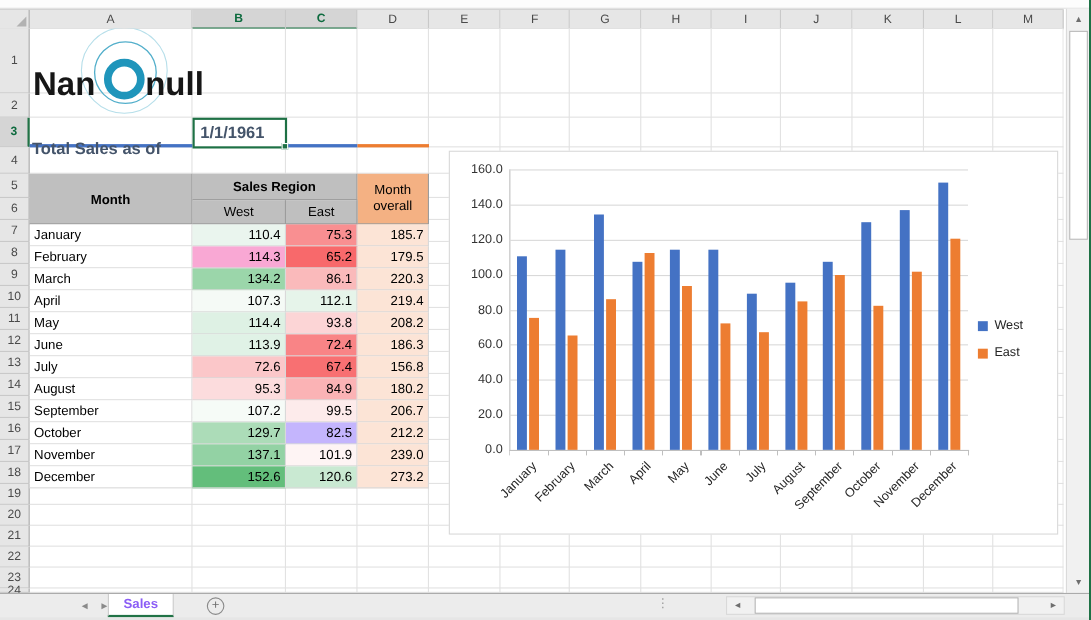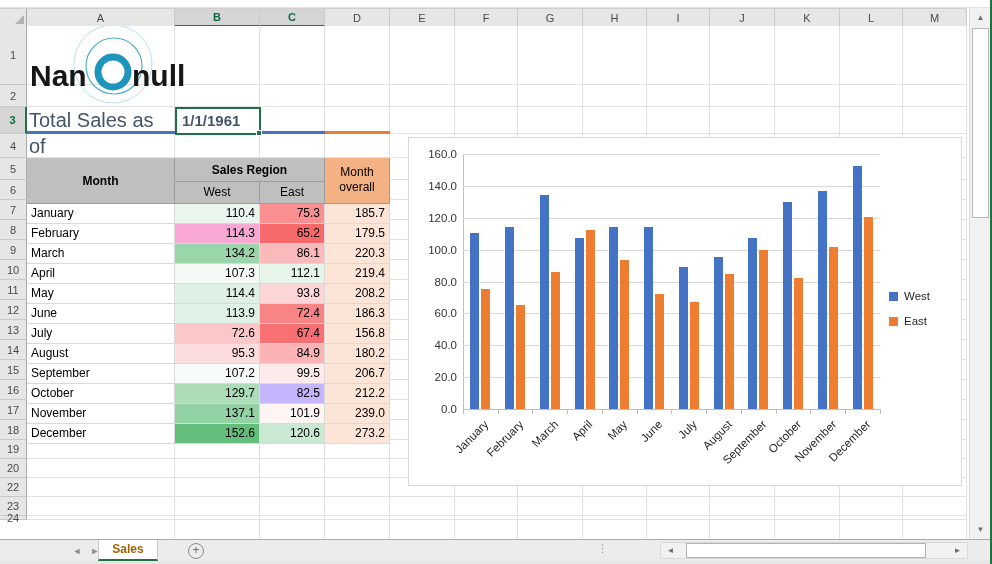--- a/index.html
+++ b/index.html
@@ -27,22 +27,22 @@
   .rowhead.sel{background:#D5D5D5;color:#0E6B3F;border-right:2px solid #217346;font-weight:bold;}
   .rowbody{flex:1;border-bottom:1px solid #E2E2E2;}
   .vline{position:absolute;top:0;width:1px;background:#E2E2E2;}
 
   
   #logo{position:absolute;left:28px;top:26px;z-index:3;}
 
   
   .title-underline-blue{position:absolute;left:27px;top:131px;width:298px;height:3px;background:#4472C4;z-index:2;}
   .title-underline-orange{position:absolute;left:325px;top:131px;width:65px;height:3px;background:#ED7D31;z-index:2;}
-  .title-label{position:absolute;left:29px;top:107px;width:146px;height:24px;line-height:26px;
-               font-size:20px;font-weight:normal;color:#44546A;z-index:3;}
+  .title-label{position:absolute;left:29px;top:123px;width:146px;height:24px;line-height:26px;
+               font-size:15px;font-weight:bold;color:#44546A;z-index:3;}
   .date-cell{position:absolute;left:175px;top:107px;width:86px;height:28px;border:2px solid #1E7145;background:#fff;
              font-size:15px;font-weight:bold;color:#44546A;line-height:24px;padding-left:5px;z-index:4;}
   .fill-handle{position:absolute;left:256px;top:130px;width:6px;height:6px;background:#1E7145;border:1px solid #fff;z-index:5;}
 
   
   #table{position:absolute;left:27px;top:134px;width:363px;z-index:2;margin-top:24px;}
   .trow{display:flex;}
   .tc{border-right:1px solid #D9D9D9;border-bottom:1px solid #D9D9D9;height:20px;line-height:19px;padding:0 4px;overflow:hidden;}
   .c-month{width:148px;background:#fff;}
   .c-west{width:85px;text-align:right;}
@@ -80,21 +80,21 @@
   
   #vscroll{position:absolute;left:969px;top:8px;width:21px;height:531px;background:#F1F1F1;border-left:1px solid #DADADA;z-index:6;}
   .sbtn{position:absolute;left:1px;width:19px;height:18px;display:flex;align-items:center;justify-content:center;
         color:#6E6E6E;font-size:8px;background:#F1F1F1;}
   #vthumb{position:absolute;left:2px;top:20px;width:17px;height:190px;background:#fff;border:1px solid #B9B9B9;}
 
   
   #tabbar{position:absolute;left:0;top:539px;width:992px;height:22px;background:#ECECEC;border-top:1px solid #ABABAB;z-index:7;}
   .navarrow{position:absolute;top:0;height:22px;width:18px;display:flex;align-items:center;justify-content:center;color:#8A8A8A;font-size:9px;}
   #tab-sales{position:absolute;left:98px;top:0;width:60px;height:21px;background:#fff;border-left:1px solid #C8C8C8;border-right:1px solid #C8C8C8;
-             border-bottom:2px solid #217346;color:#a16207;font-weight:bold;text-align:center;line-height:19px;font-size:12px;}
+             border-bottom:2px solid #217346;color:#8b5cf6;font-weight:bold;text-align:center;line-height:19px;font-size:12px;}
   #add-sheet{position:absolute;left:188px;top:3px;width:16px;height:16px;border:1px solid #8A8A8A;border-radius:50%;
              color:#6E6E6E;font-size:12px;line-height:13px;text-align:center;}
   #hgrip{position:absolute;left:597px;top:2px;color:#9A9A9A;font-size:11px;letter-spacing:-1px;}
   #hscroll{position:absolute;left:660px;top:2px;width:308px;height:17px;background:#F1F1F1;border:1px solid #D9D9D9;}
   .harrow{position:absolute;top:0;width:19px;height:15px;display:flex;align-items:center;justify-content:center;color:#6E6E6E;font-size:8px;}
   #hthumb{position:absolute;left:25px;top:0px;width:240px;height:15px;background:#fff;border:1px solid #B3B3B3;}
   .bottom-strip{position:absolute;left:0;top:561px;width:992px;height:3px;background:#E6E6E6;}
 </style>
 </head>
 <body>
@@ -195,20 +195,24 @@
       </div>
       <div class="grow" style="height: 19px;">
         <div class="rowhead" style="height: 19px;">19</div>
         <div class="rowbody"></div>
       </div>
       <div class="grow" style="height: 19px;">
         <div class="rowhead" style="height: 19px;">20</div>
         <div class="rowbody"></div>
       </div>
       <div class="grow" style="height: 19px;">
+        <div class="rowhead" style="height: 19px;">21</div>
+        <div class="rowbody"></div>
+      </div>
+      <div class="grow" style="height: 19px;">
         <div class="rowhead" style="height: 19px;">22</div>
         <div class="rowbody"></div>
       </div>
       <div class="grow" style="height: 19px; align-items: flex-end;">
         <div class="rowhead" style="height: 19px;">23</div>
         <div class="rowbody"></div>
       </div>
       <div class="grow" style="height: 4px;">
         <div class="rowhead" style="height: 4px;">24</div>
         <div class="rowbody"></div>

